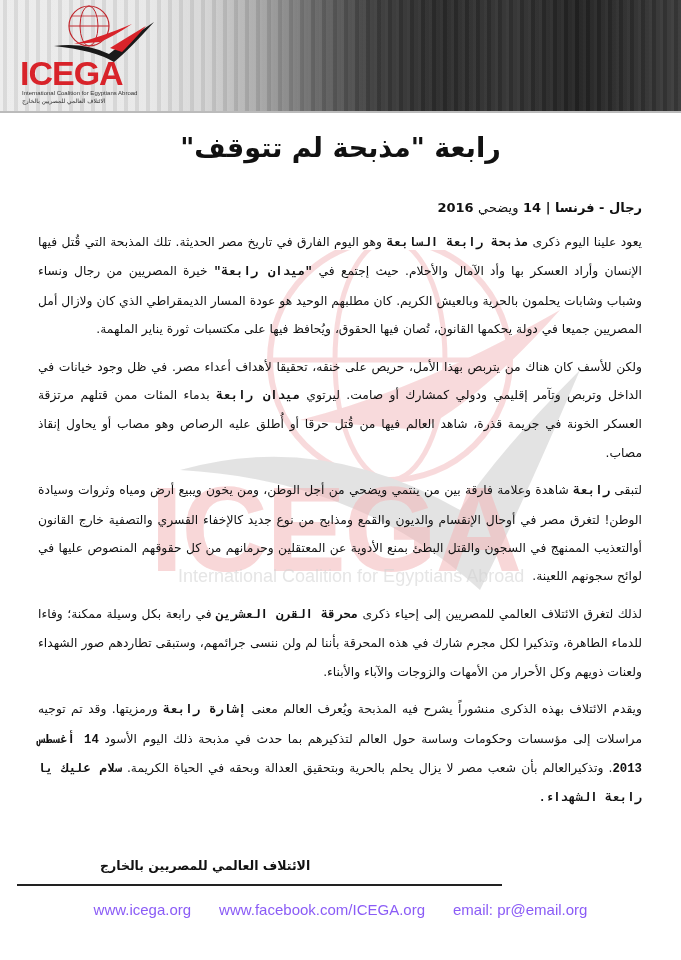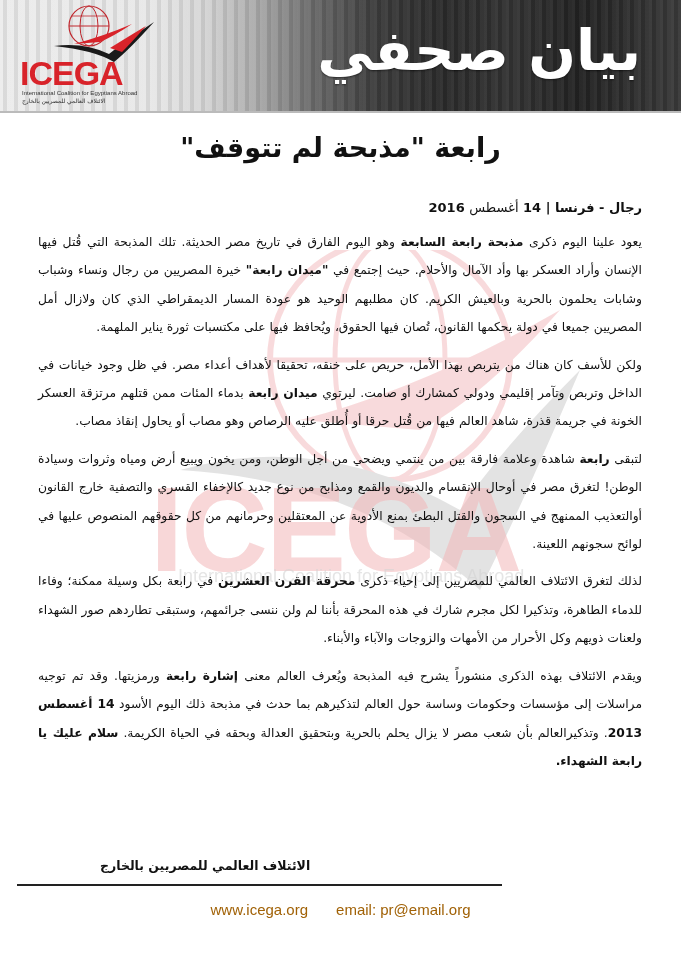--- a/index.html
+++ b/index.html
@@ -55,30 +55,30 @@
   .dateline {
     position: absolute; right: 39px; top: 200px; direction: rtl;
     font-family: "DejaVu Sans", sans-serif; font-weight: bold; font-size: 13px;
   }
   .body-text {
     position: absolute; left: 38px; width: 604px; top: 228px;
     direction: rtl; text-align: justify;
     font-family: "DejaVu Sans", sans-serif; font-size: 12.3px; line-height: 28.4px;
   }
   .body-text p { margin: 0 0 9px 0; }
-  .body-text b { font-weight: bold; }
+  .body-text b { font-weight: bold; font-family: Liberation Mono, monospace; }
   .signature {
     position: absolute; left: 100px; top: 858px;
     font-family: "DejaVu Sans", sans-serif; font-weight: bold; font-size: 12.5px; direction: rtl;
   }
   .rule { position: absolute; left: 17px; width: 485px; top: 884px; height: 2px; background: #222; }
   .footer {
     position: absolute; left: 0; width: 681px; top: 901px;
     display: flex; justify-content: center; gap: 28px;
-    font-family: "Liberation Sans", sans-serif; font-size: 15px; color: #a16207;
+    font-family: "Liberation Sans", sans-serif; font-size: 15px; color: #8b5cf6;
   }
   .footer span { white-space: nowrap; }
 </style>
 </head>
 <body>
 
 <div class="header">
   <div class="header-stripes"></div>
   <div class="logo">
     <svg width="150" height="60" viewBox="0 0 150 60">
@@ -87,51 +87,51 @@
       <line x1="55" y1="24" x2="95" y2="24" stroke="#c0272d" stroke-width="1"></line>
       <line x1="58" y1="14" x2="92" y2="14" stroke="#c0272d" stroke-width="0.8"></line>
       <path d="M60 42 Q90 34 118 22 Q100 34 86 40 Z" fill="#d8232a"></path>
       <path d="M40 44 Q70 40 95 52 Q110 40 140 20 Q115 48 100 60 Q80 48 40 44 Z" fill="#1a1a1a"></path>
       <path d="M96 46 Q112 36 132 24 Q118 40 108 50 Z" fill="#d8232a"></path>
     </svg>
     <div class="logo-text">ICEGA</div>
     <div class="logo-sub1">International Coalition for Egyptians Abroad</div>
     <div class="logo-sub2">الائتلاف العالمي للمصريين بالخارج</div>
   </div>
-  <div class="header-title">بيان صحفي</div>
   <div class="header-bottom"></div>
 </div>
 
 <svg class="watermark" viewBox="0 0 420 380">
   <circle cx="230" cy="110" r="120" fill="none" stroke="#d8232a" stroke-width="6"></circle>
   <ellipse cx="230" cy="110" rx="55" ry="120" fill="none" stroke="#d8232a" stroke-width="5"></ellipse>
   <line x1="110" y1="110" x2="350" y2="110" stroke="#d8232a" stroke-width="5"></line>
   <path d="M20 220 Q160 180 300 260 Q340 200 420 120 Q360 260 320 340 Q200 230 20 220 Z" fill="#555"></path>
   <path d="M140 170 Q260 140 400 60 Q320 150 260 180 Z" fill="#d8232a"></path>
 </svg>
 <div class="wm-text" style="opacity:0.55;">ICEGA</div>
 <div class="wm-sub" style="opacity:0.6;">International Coalition for Egyptians Abroad</div>
 
 <div class="doc-title">رابعة "مذبحة لم تتوقف"</div>
 
 <div class="dateline">
   <span>رجال - فرنسا</span>
   <span>|</span>
   <span>14</span>
-  <span style="font-weight:normal">أغسطس</span>
+  <span style="font-weight:normal">ويضحي</span>
   <span>2016</span>
 </div>
 
 <div class="body-text">
   <p><span>يعود علينا اليوم ذكرى </span><b>مذبحة رابعة السابعة</b><span> وهو اليوم الفارق في تاريخ مصر الحديثة. تلك المذبحة التي قُتل فيها الإنسان وأراد العسكر بها وأد الآمال والأحلام. حيث إجتمع في </span><b>"ميدان رابعة"</b><span> خيرة المصريين من رجال ونساء وشباب وشابات يحلمون بالحرية وبالعيش الكريم. كان مطلبهم الوحيد هو عودة المسار الديمقراطي الذي كان ولازال أمل المصريين جميعا في دولة يحكمها القانون، تُصان فيها الحقوق، ويُحافظ فيها على مكتسبات ثورة يناير الملهمة.</span></p>
   <p><span>ولكن للأسف كان هناك من يتربص بهذا الأمل، حريص على خنقه، تحقيقا لأهداف أعداء مصر. في ظل وجود خيانات في الداخل وتربص وتآمر إقليمي ودولي كمشارك أو صامت. ليرتوي </span><b>ميدان رابعة</b><span> بدماء المئات ممن قتلهم مرتزقة العسكر الخونة في جريمة قذرة، شاهد العالم فيها من قُتل حرقا أو أُطلق عليه الرصاص وهو مصاب أو يحاول إنقاذ مصاب.</span></p>
   <p><span>لتبقى </span><b>رابعة</b><span> شاهدة وعلامة فارقة بين من ينتمي ويضحي من أجل الوطن، ومن يخون ويبيع أرض ومياه وثروات وسيادة الوطن! لتغرق مصر في أوحال الإنقسام والديون والقمع ومذابح من نوع جديد كالإخفاء القسري والتصفية خارج القانون أوالتعذيب الممنهج في السجون والقتل البطئ بمنع الأدوية عن المعتقلين وحرمانهم من كل حقوقهم المنصوص عليها في لوائح سجونهم اللعينة.</span></p>
   <p><span>لذلك لتغرق الائتلاف العالمي للمصريين إلى إحياء ذكرى </span><b>محرقة القرن العشرين</b><span> في رابعة بكل وسيلة ممكنة؛ وفاءا للدماء الطاهرة، وتذكيرا لكل مجرم شارك في هذه المحرقة بأننا لم ولن ننسى جرائمهم، وستبقى تطاردهم صور الشهداء ولعنات ذويهم وكل الأحرار من الأمهات والزوجات والآباء والأبناء.</span></p>
   <p><span>ويقدم الائتلاف بهذه الذكرى منشوراً يشرح فيه المذبحة ويُعرف العالم معنى </span><b>إشارة رابعة</b><span> ورمزيتها. وقد تم توجيه مراسلات إلى مؤسسات وحكومات وساسة حول العالم لتذكيرهم بما حدث في مذبحة ذلك اليوم الأسود </span><b>14 أغسطس 2013</b><span>. وتذكيرالعالم بأن شعب مصر لا يزال يحلم بالحرية وبتحقيق العدالة وبحقه في الحياة الكريمة. </span><b>سلام عليك يا رابعة الشهداء.</b></p>
 </div>
 
 <div class="signature">الائتلاف العالمي للمصريين بالخارج</div>
 <div class="rule"></div>
 
 <div class="footer">
   <span>www.icega.org</span>
+  <span>www.facebook.com/ICEGA.org</span>
   <span>email: pr@email.org</span>
 </div>
 
 </body></html>

